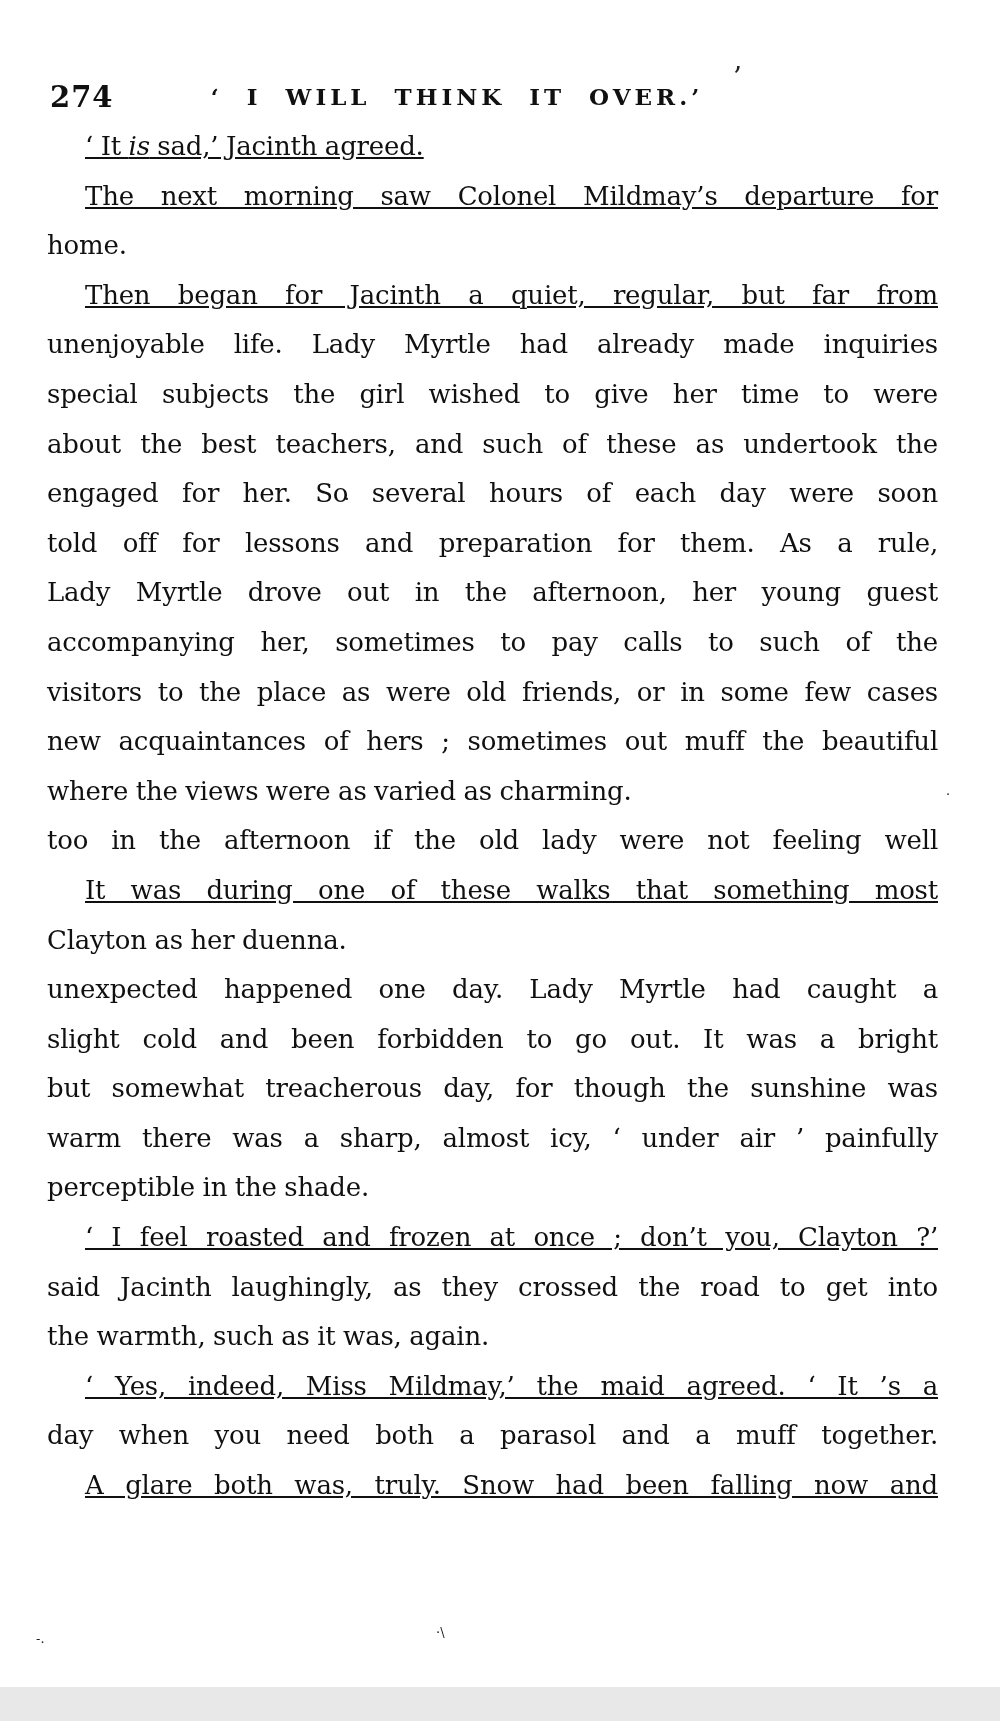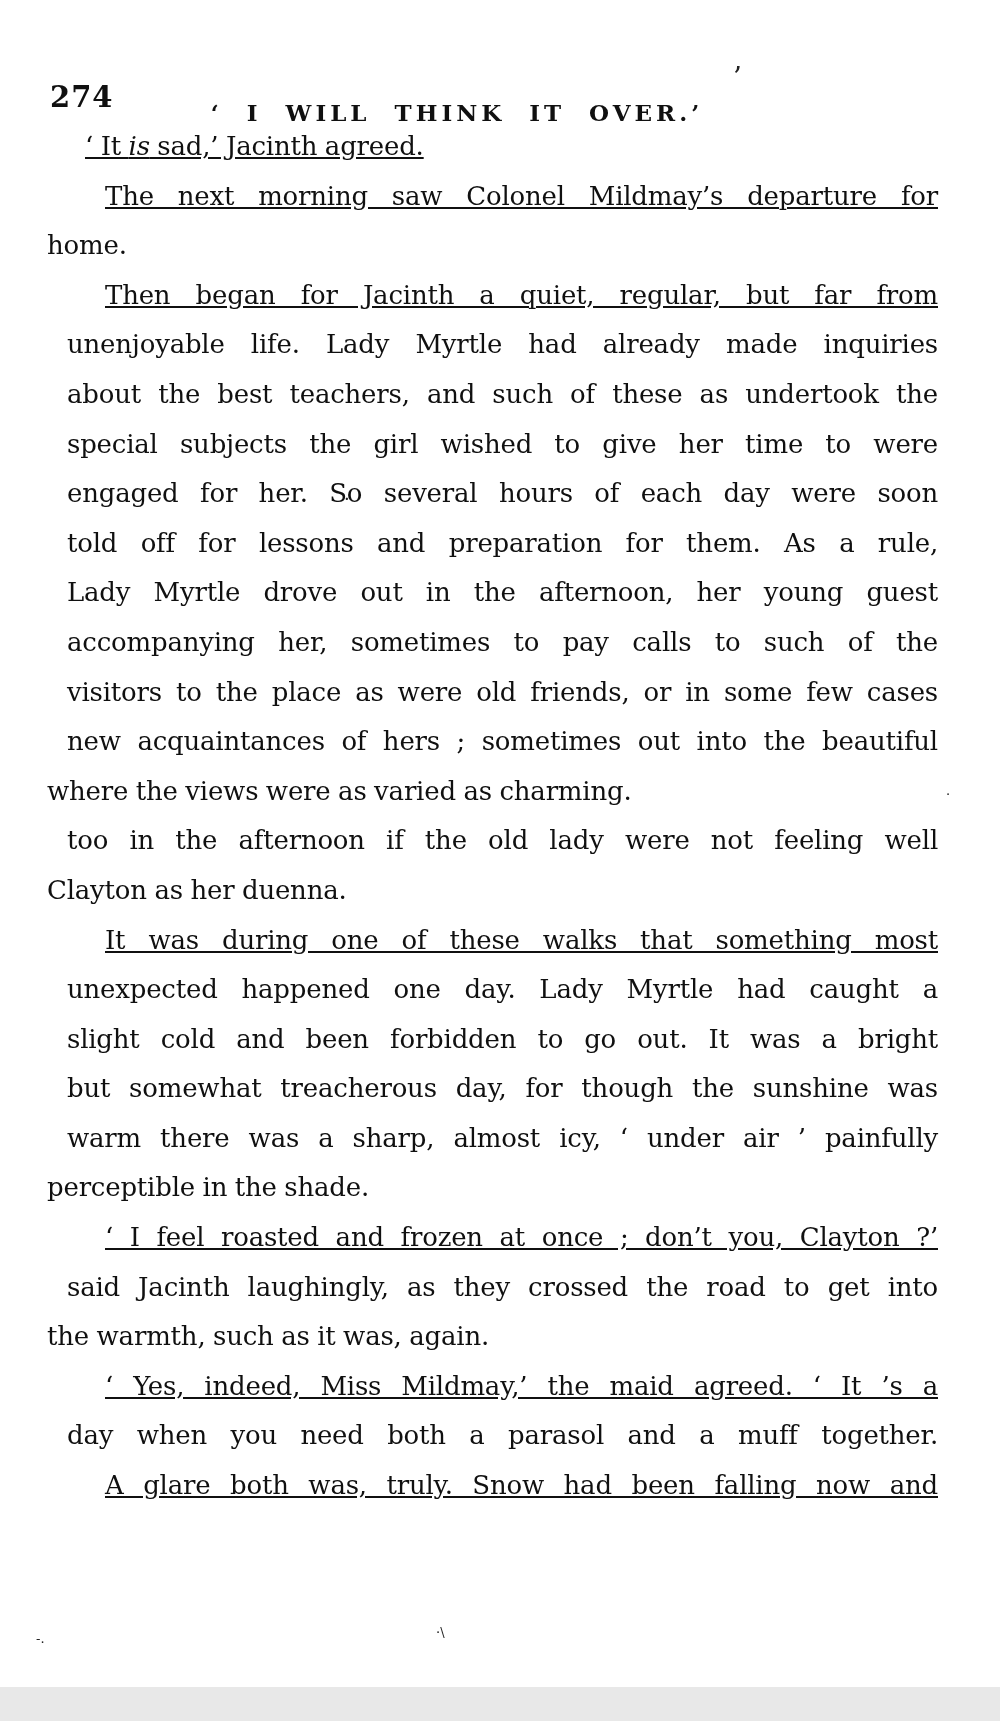--- a/index.html
+++ b/index.html
@@ -12,35 +12,35 @@
     overflow:hidden;
     font-family:"DejaVu Serif", serif;
     color:#101010;
   }
   .header-row{position:absolute;top:80px;left:0;width:1000px;height:40px;}
   .page-number{
     position:absolute;left:50px;top:0;
     font-size:29px;font-weight:700;letter-spacing:1px;
   }
   .running-head{
-    position:absolute;left:0;right:86px;top:19px;
+    position:absolute;left:0;right:86px;top:3px;
     text-align:center;
     font-size:23px;font-weight:700;
     letter-spacing:4px;word-spacing:12px;
     white-space:nowrap;
   }
   .text-block{
     position:absolute;left:47px;top:122px;width:891px;
   }
   .line{
     font-size:26px;line-height:49.6px;
     letter-spacing:-0.2px;word-spacing:-0.5px;
     white-space:normal;
   }
-  .just{text-align:justify;text-align-last:justify;margin-left:20px;}
+  .just{text-align:justify;text-align-last:justify;}
   .indent{text-indent:38px;text-decoration:underline;}
   .it{font-style:italic;}
   .artifact{
     position:absolute;color:#222;line-height:1;
     font-family:"DejaVu Serif", serif;
   }
 </style>
 </head>
 <body>
 
@@ -50,32 +50,32 @@
     <span class="page-number">274</span>
     <span class="running-head">‘ I WILL THINK IT OVER.’</span>
   </div>
 
   <div class="text-block">
       <div class="line indent"><span>‘ It </span><span class="it">is</span><span> sad,’ Jacinth agreed.</span></div>
       <div class="line just indent">The next morning saw Colonel Mildmay’s departure for</div>
       <div class="line">home.</div>
       <div class="line just indent">Then began for Jacinth a quiet, regular, but far from</div>
       <div class="line just">unenjoyable life.  Lady Myrtle had already made inquiries</div>
+      <div class="line just">special subjects the girl wished to give her time to were</div>
       <div class="line just">about the best teachers, and such of these as undertook the</div>
-      <div class="line just">special subjects the girl wished to give her time to were</div>
       <div class="line just">engaged for her.  So several hours of each day were soon</div>
       <div class="line just">told off for lessons and preparation for them.  As a rule,</div>
       <div class="line just">Lady Myrtle drove out in the afternoon, her young guest</div>
       <div class="line just">accompanying her, sometimes to pay calls to such of the</div>
       <div class="line just">visitors to the place as were old friends, or in some few cases</div>
-      <div class="line just">new acquaintances of hers ; sometimes out into the beautiful</div>
+      <div class="line just">new acquaintances of hers ; sometimes out muff the beautiful</div>
       <div class="line">where the views were as varied as charming.</div>
       <div class="line just">too in the afternoon if the old lady were not feeling well</div>
+      <div class="line just indent">It was during one of these walks that something most</div>
       <div class="line">Clayton as her duenna.</div>
-      <div class="line just indent">It was during one of these walks that something most</div>
       <div class="line just">unexpected happened one day.  Lady Myrtle had caught a</div>
       <div class="line just">slight cold and been forbidden to go out.  It was a bright</div>
       <div class="line just">but somewhat treacherous day, for though the sunshine was</div>
       <div class="line just">warm there was a sharp, almost icy, ‘ under air ’ painfully</div>
       <div class="line">perceptible in the shade.</div>
       <div class="line just indent">‘ I feel roasted and frozen at once ; don’t you, Clayton ?’</div>
       <div class="line just">said Jacinth laughingly, as they crossed the road to get into</div>
       <div class="line">the warmth, such as it was, again.</div>
       <div class="line just indent">‘ Yes, indeed, Miss Mildmay,’ the maid agreed.  ‘ It ’s a</div>
       <div class="line just">day when you need both a parasol and a muff together.</div>

